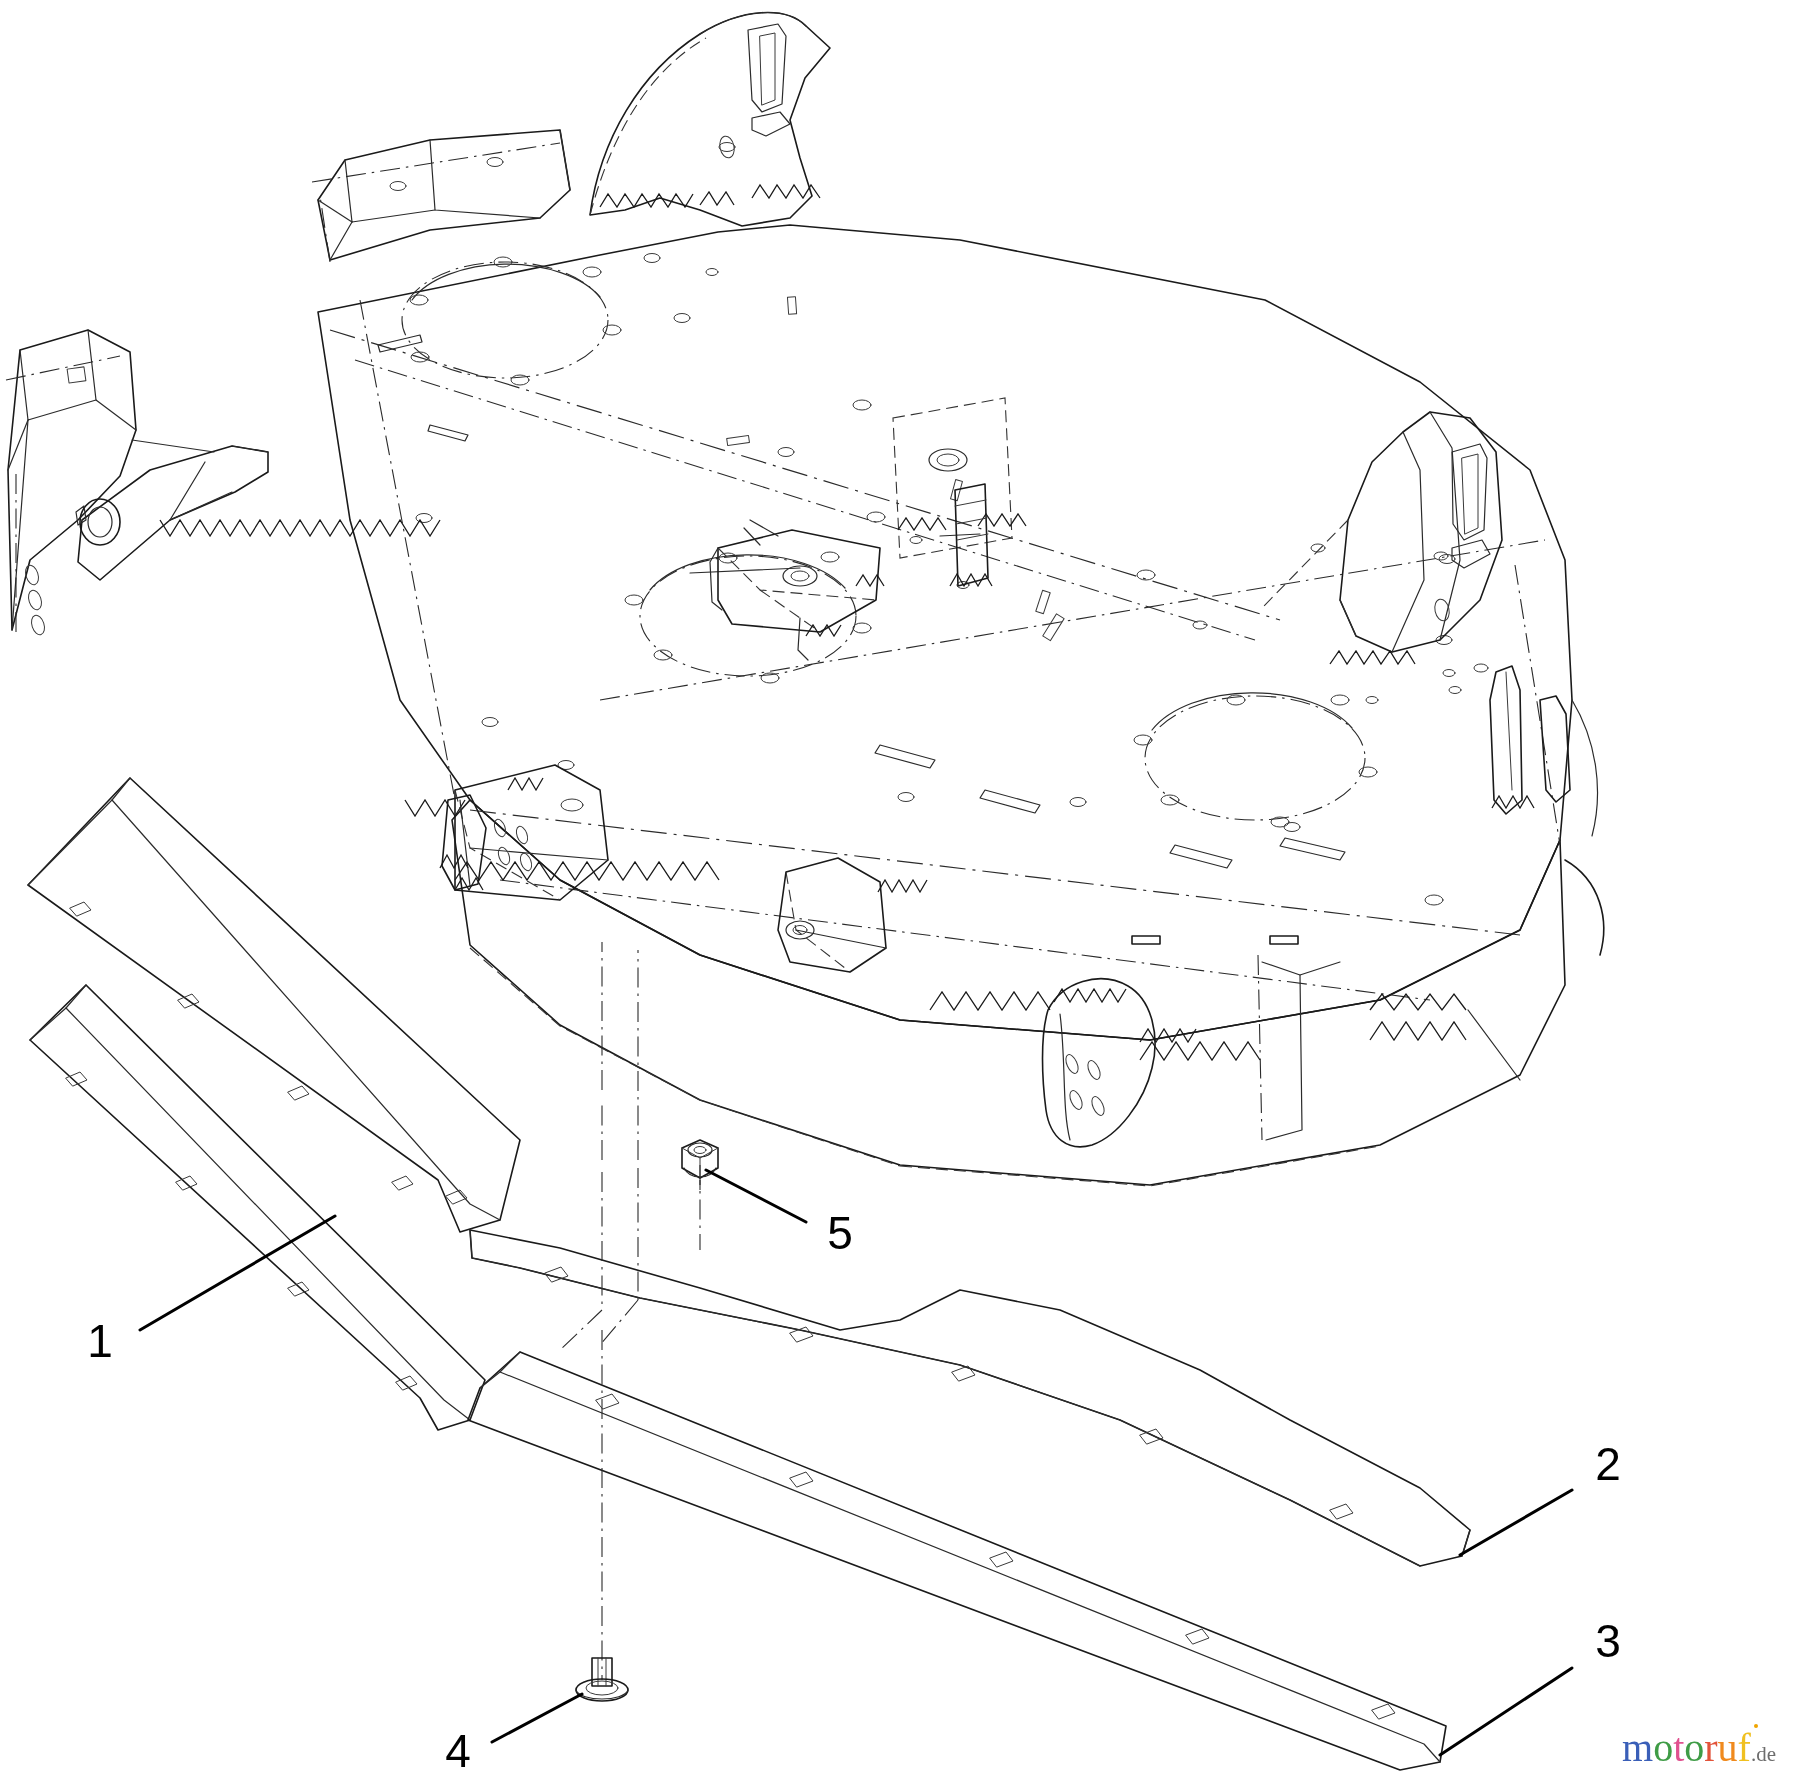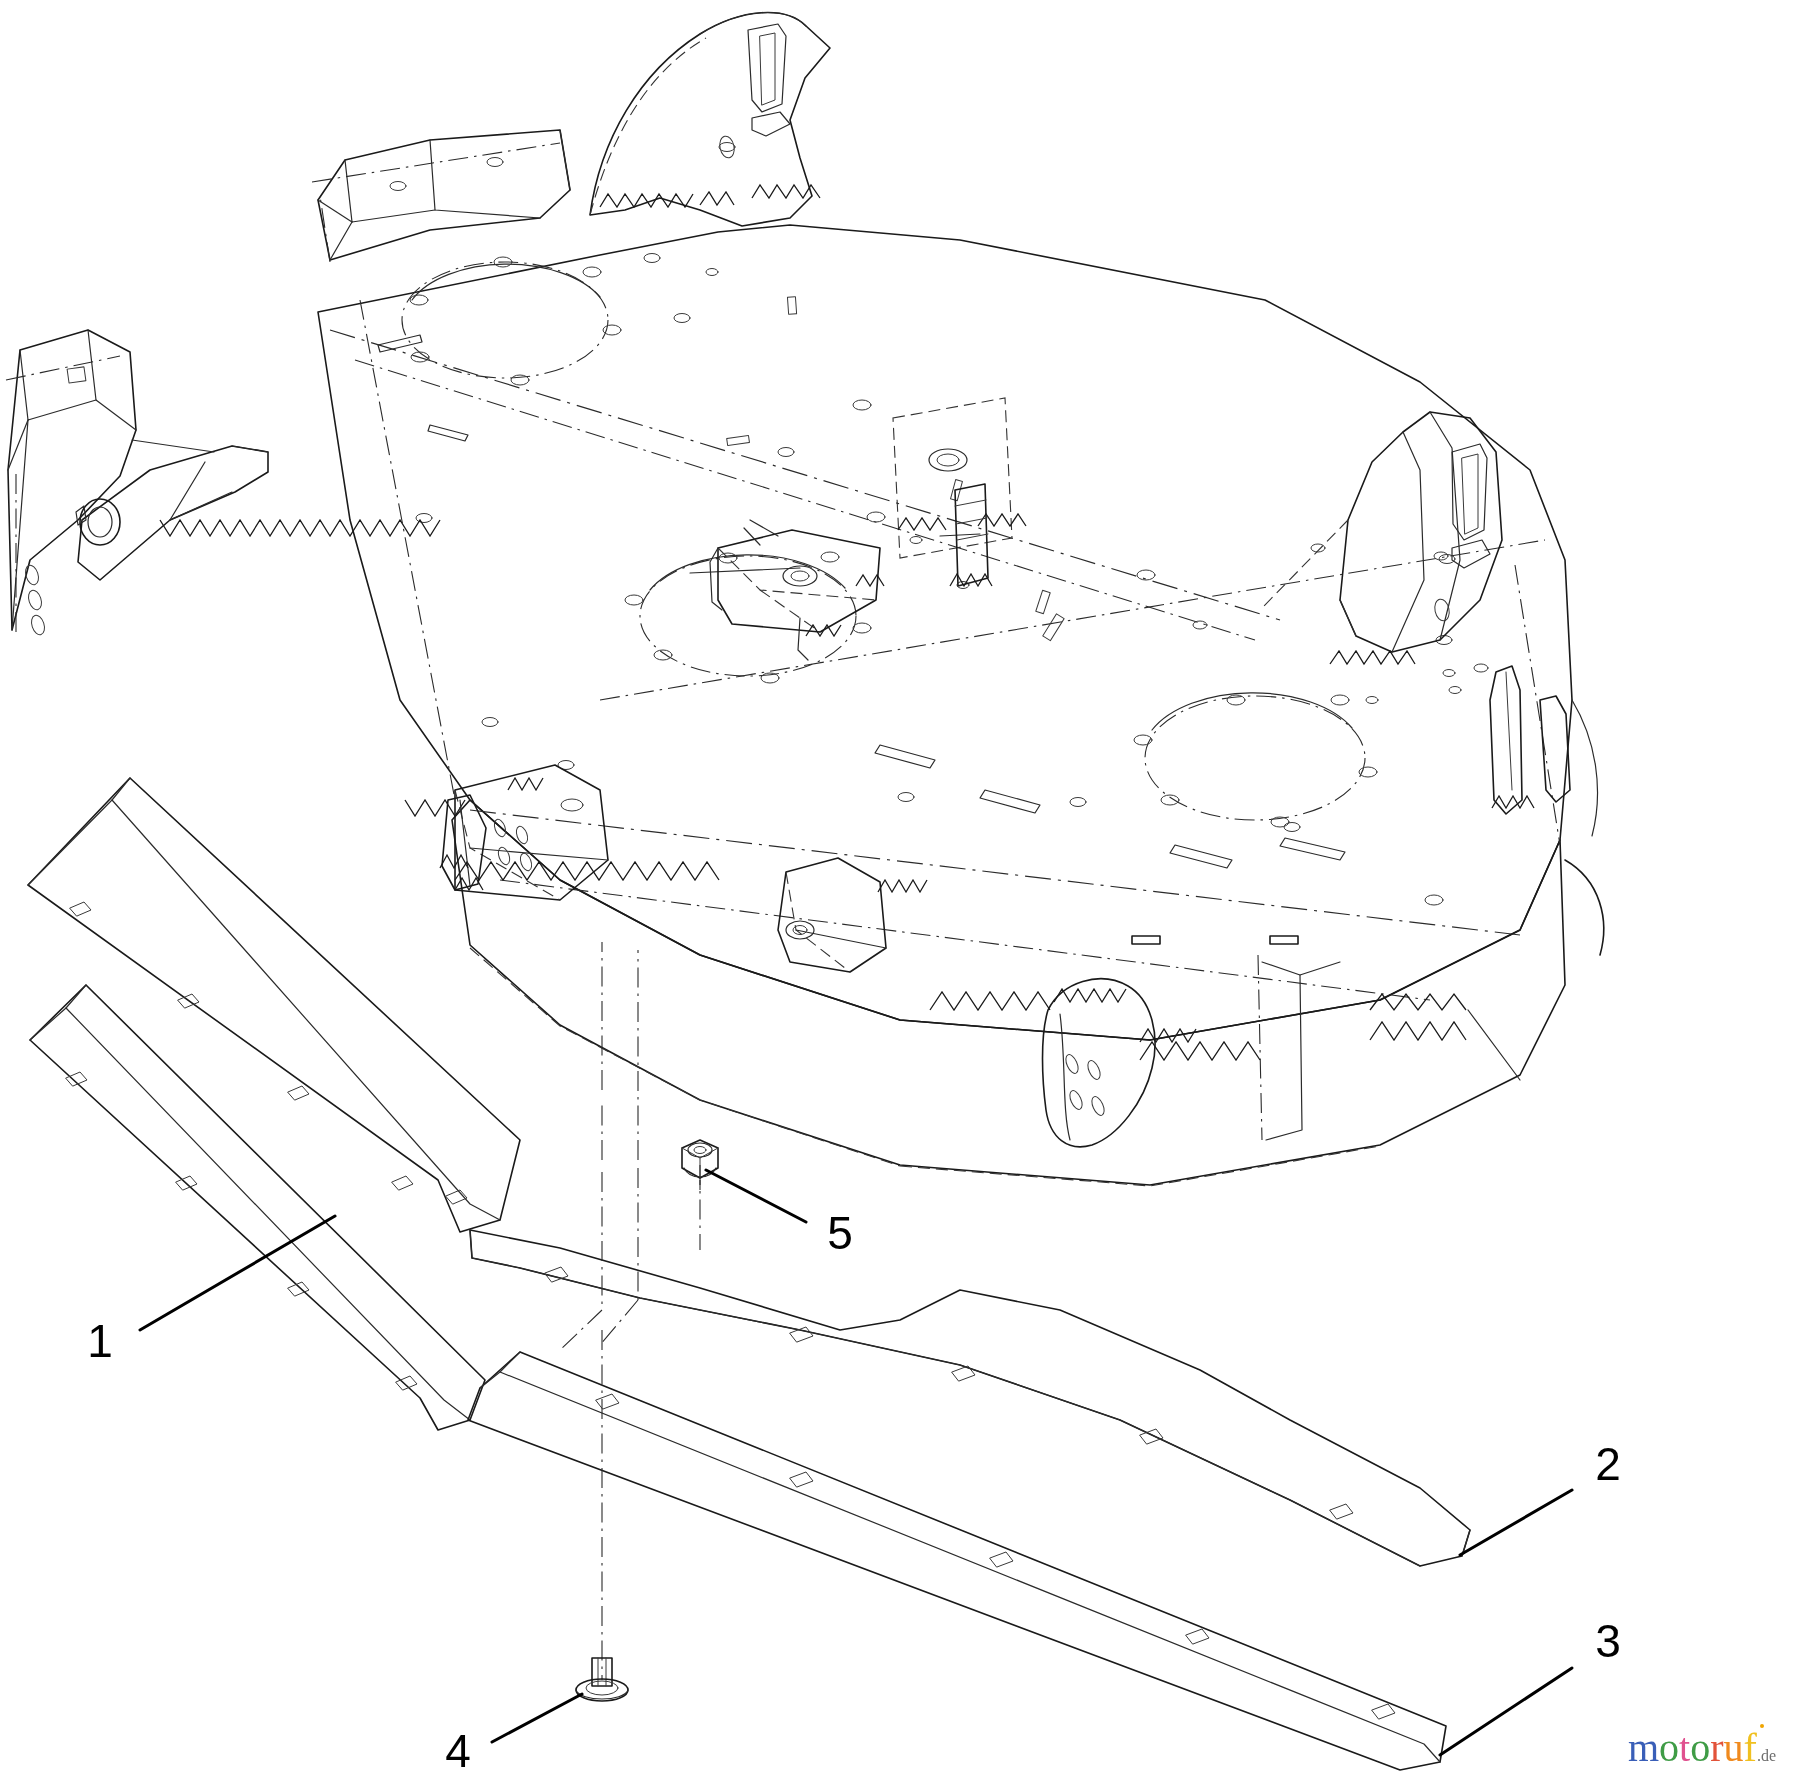--- a/index.html
+++ b/index.html
@@ -64,21 +64,21 @@
     content: "";
     position: absolute;
     top: -4px;
     right: -7px;
     width: 4px;
     height: 4px;
     border-radius: 50%;
     background: #f0a500;
   }
   #watermark .wm-de {
-    font-size: 16px;
+    font-size: 21px;
     color: #6d6d6d;
     vertical-align: baseline;
   }
 </style>
 </head>
 <body>
 
 <div id="page">
 
   <svg id="diagram-svg" viewBox="0 0 1800 1786">

